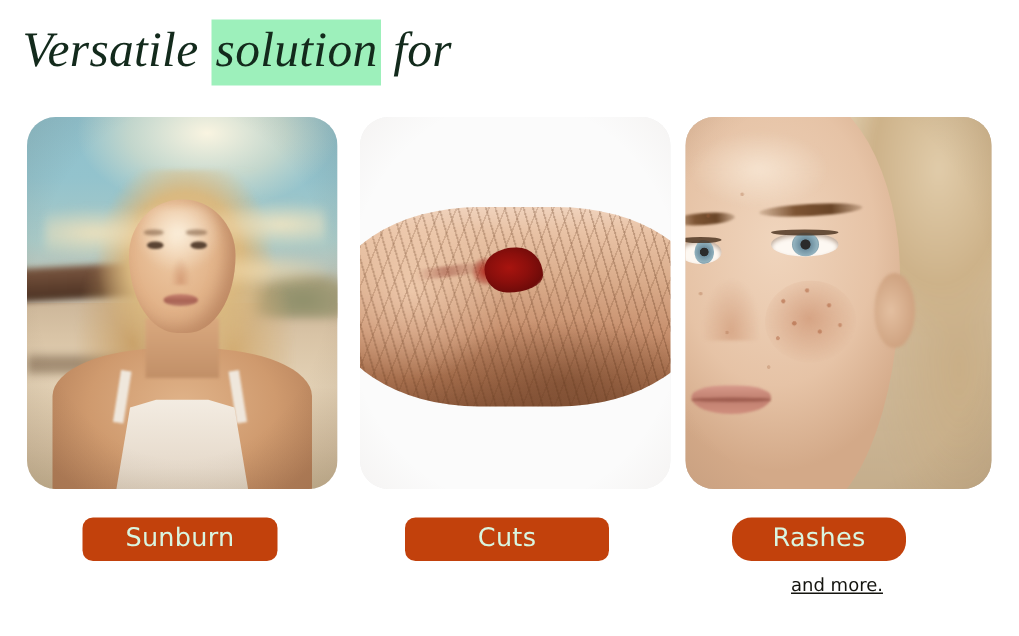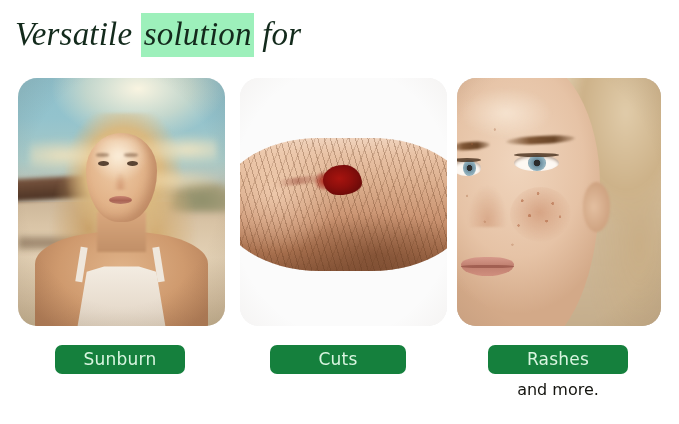--- a/index.html
+++ b/index.html
@@ -354,46 +354,47 @@
   }
   .p3-vignette {
     position: absolute; inset: 0;
     background: radial-gradient(ellipse 92% 92% at 46% 48%, rgba(0,0,0,0) 58%, rgba(60,40,25,0.16) 100%);
   }
 
   
   .pill {
     position: absolute;
     height: 29px;
-    background: #15803d;
+    background: #c2410c;
     border-radius: 7px;
     color: #d9f5e0;
     font-family: "DejaVu Sans", "Liberation Sans", sans-serif;
     font-size: 17px;
     font-weight: 500;
     line-height: 29px;
     text-align: center;
     letter-spacing: 0.2px;
     white-space: nowrap;
   }
   .pill.p-sunburn { left: 55px;  top: 345px; width: 130px; }
   .pill.p-cuts    { left: 270px; top: 345px; width: 136px; }
-  .pill.p-rashes  { left: 488px; top: 345px; width: 140px; }
+  .pill.p-rashes  { left: 488px; top: 345px; width: 116px; border-radius: 13px; }
 
   .andmore {
     position: absolute;
     left: 488px;
     top: 379px;
     width: 140px;
     text-align: center;
     font-family: "DejaVu Sans", "Liberation Sans", sans-serif;
-    font-size: 16px;
+    font-size: 12px;
     color: #14140f;
     line-height: 22px;
     white-space: nowrap;
+    text-decoration: underline;
   }
 </style>
 </head>
 <body>
 
 <div class="page">
 
   <div class="heading">
     <span class="seg">Versatile </span><span class="hl">solution</span><span class="seg"> for</span>
   </div>

